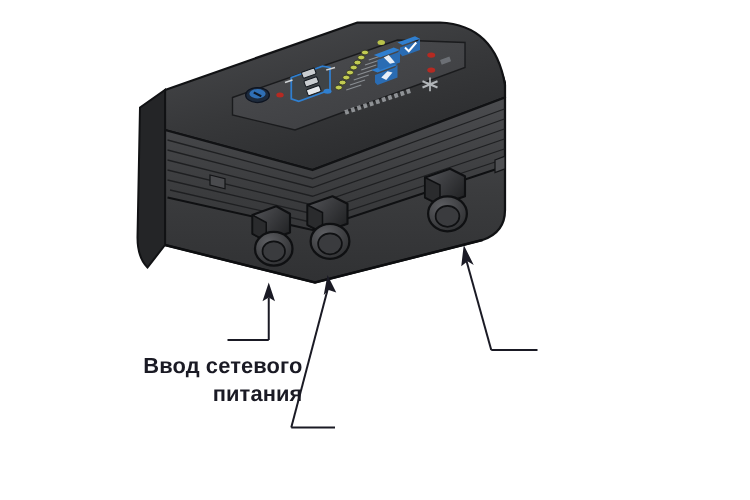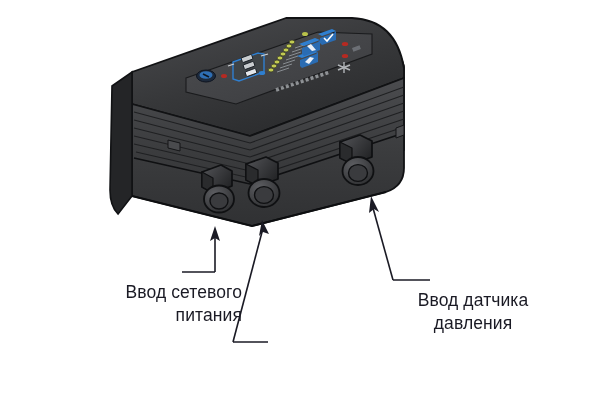--- a/index.html
+++ b/index.html
@@ -14,21 +14,21 @@
   svg.art{position:absolute;left:0;top:0;width:600px;height:400px;}
   .lbl{
     position:absolute;
     color:#1a1a24;
     font-family:"Liberation Sans", sans-serif;
     font-size:17.5px;
     line-height:1.33;
     white-space:pre-line;
     letter-spacing:.1px;
   }
-  #label-mains{left:62px;top:281px;width:180px;text-align:right;}
+  #label-mains{left:62px;top:281px;width:180px;text-align:right;font-weight:bold;}
   #label-pump{left:222px;top:355px;width:250px;text-align:center;}
   #label-sensor{left:388px;top:289px;width:170px;text-align:center;}
 </style>
 </head>
 <body>
 
 <div id="stage">
 
   <svg class="art" viewBox="0 0 600 400">
     <defs>
@@ -199,15 +199,13 @@
       <path d="M215,226 L210,241 L215,238 L220,241 Z"></path>
       <path d="M262,220 L259,236 L263,232 L269,234 Z"></path>
       <path d="M371,196 L369,213 L374,209 L379,212 Z"></path>
     </g>
   </svg>
 
   <div class="lbl" id="label-mains">Ввод сетевого
 питания</div>
 
 
-  <div class="lbl" id="label-sensor">Ввод датчика
-давления</div>
 </div>
 
 </body></html>

